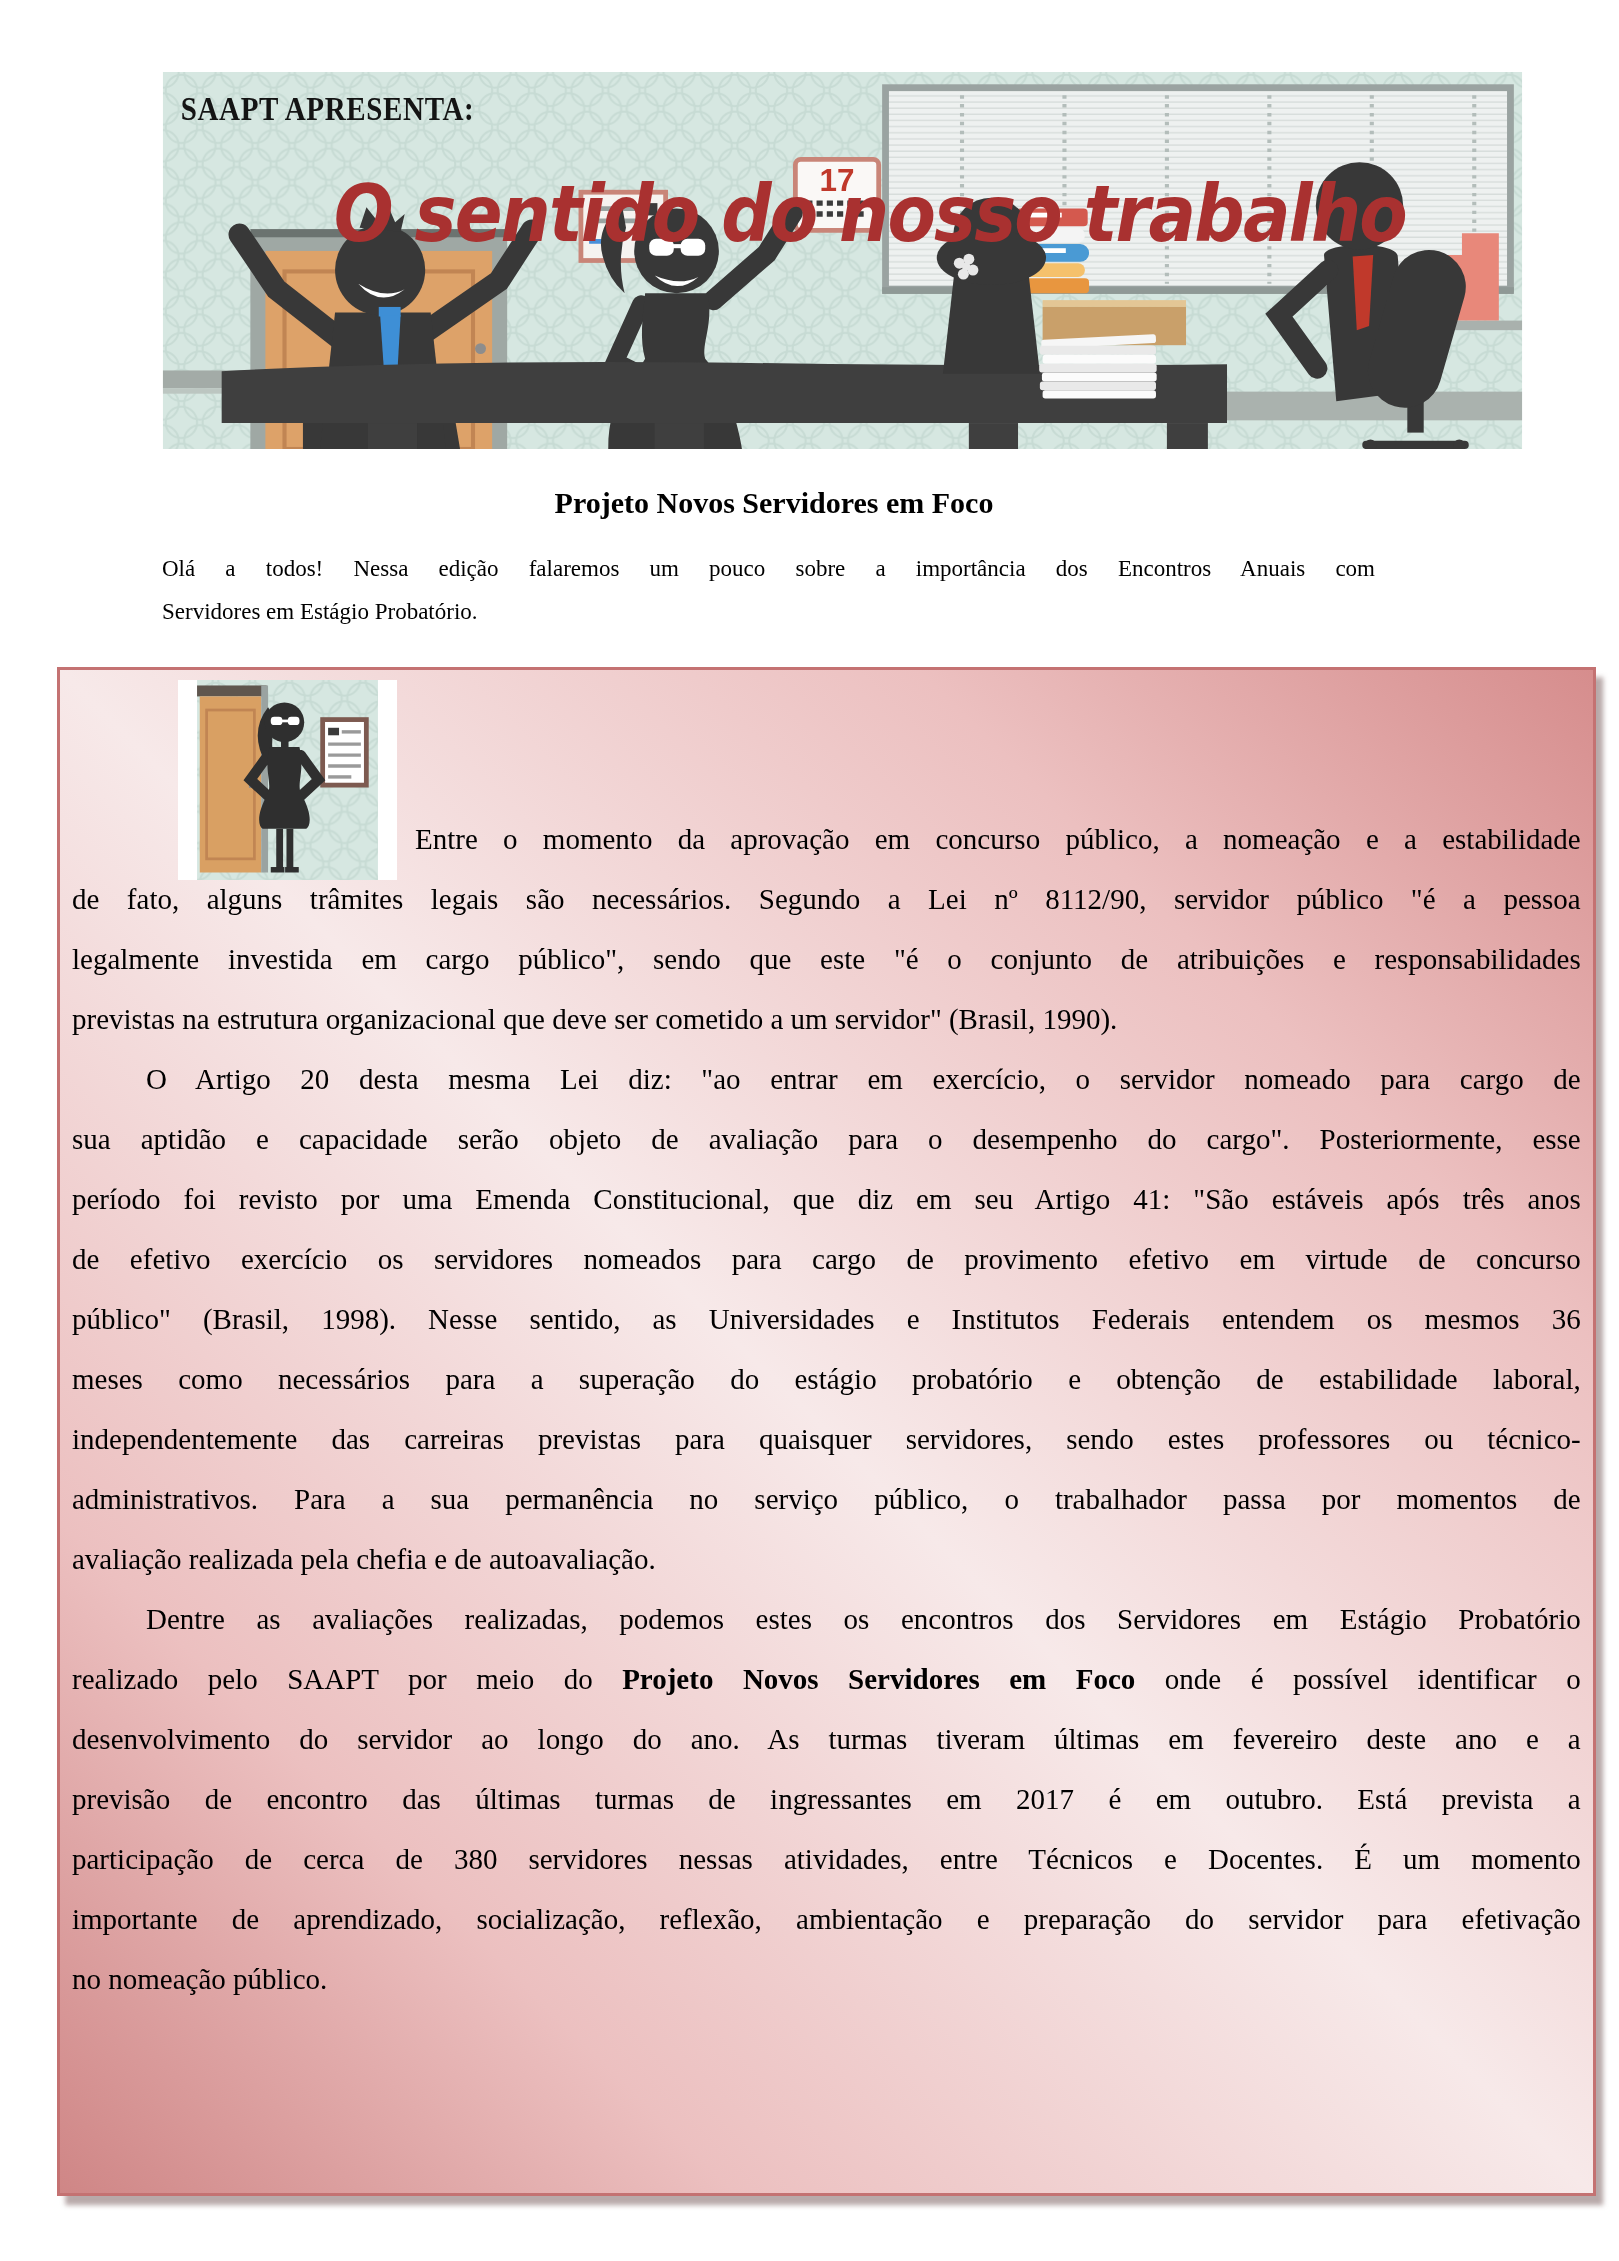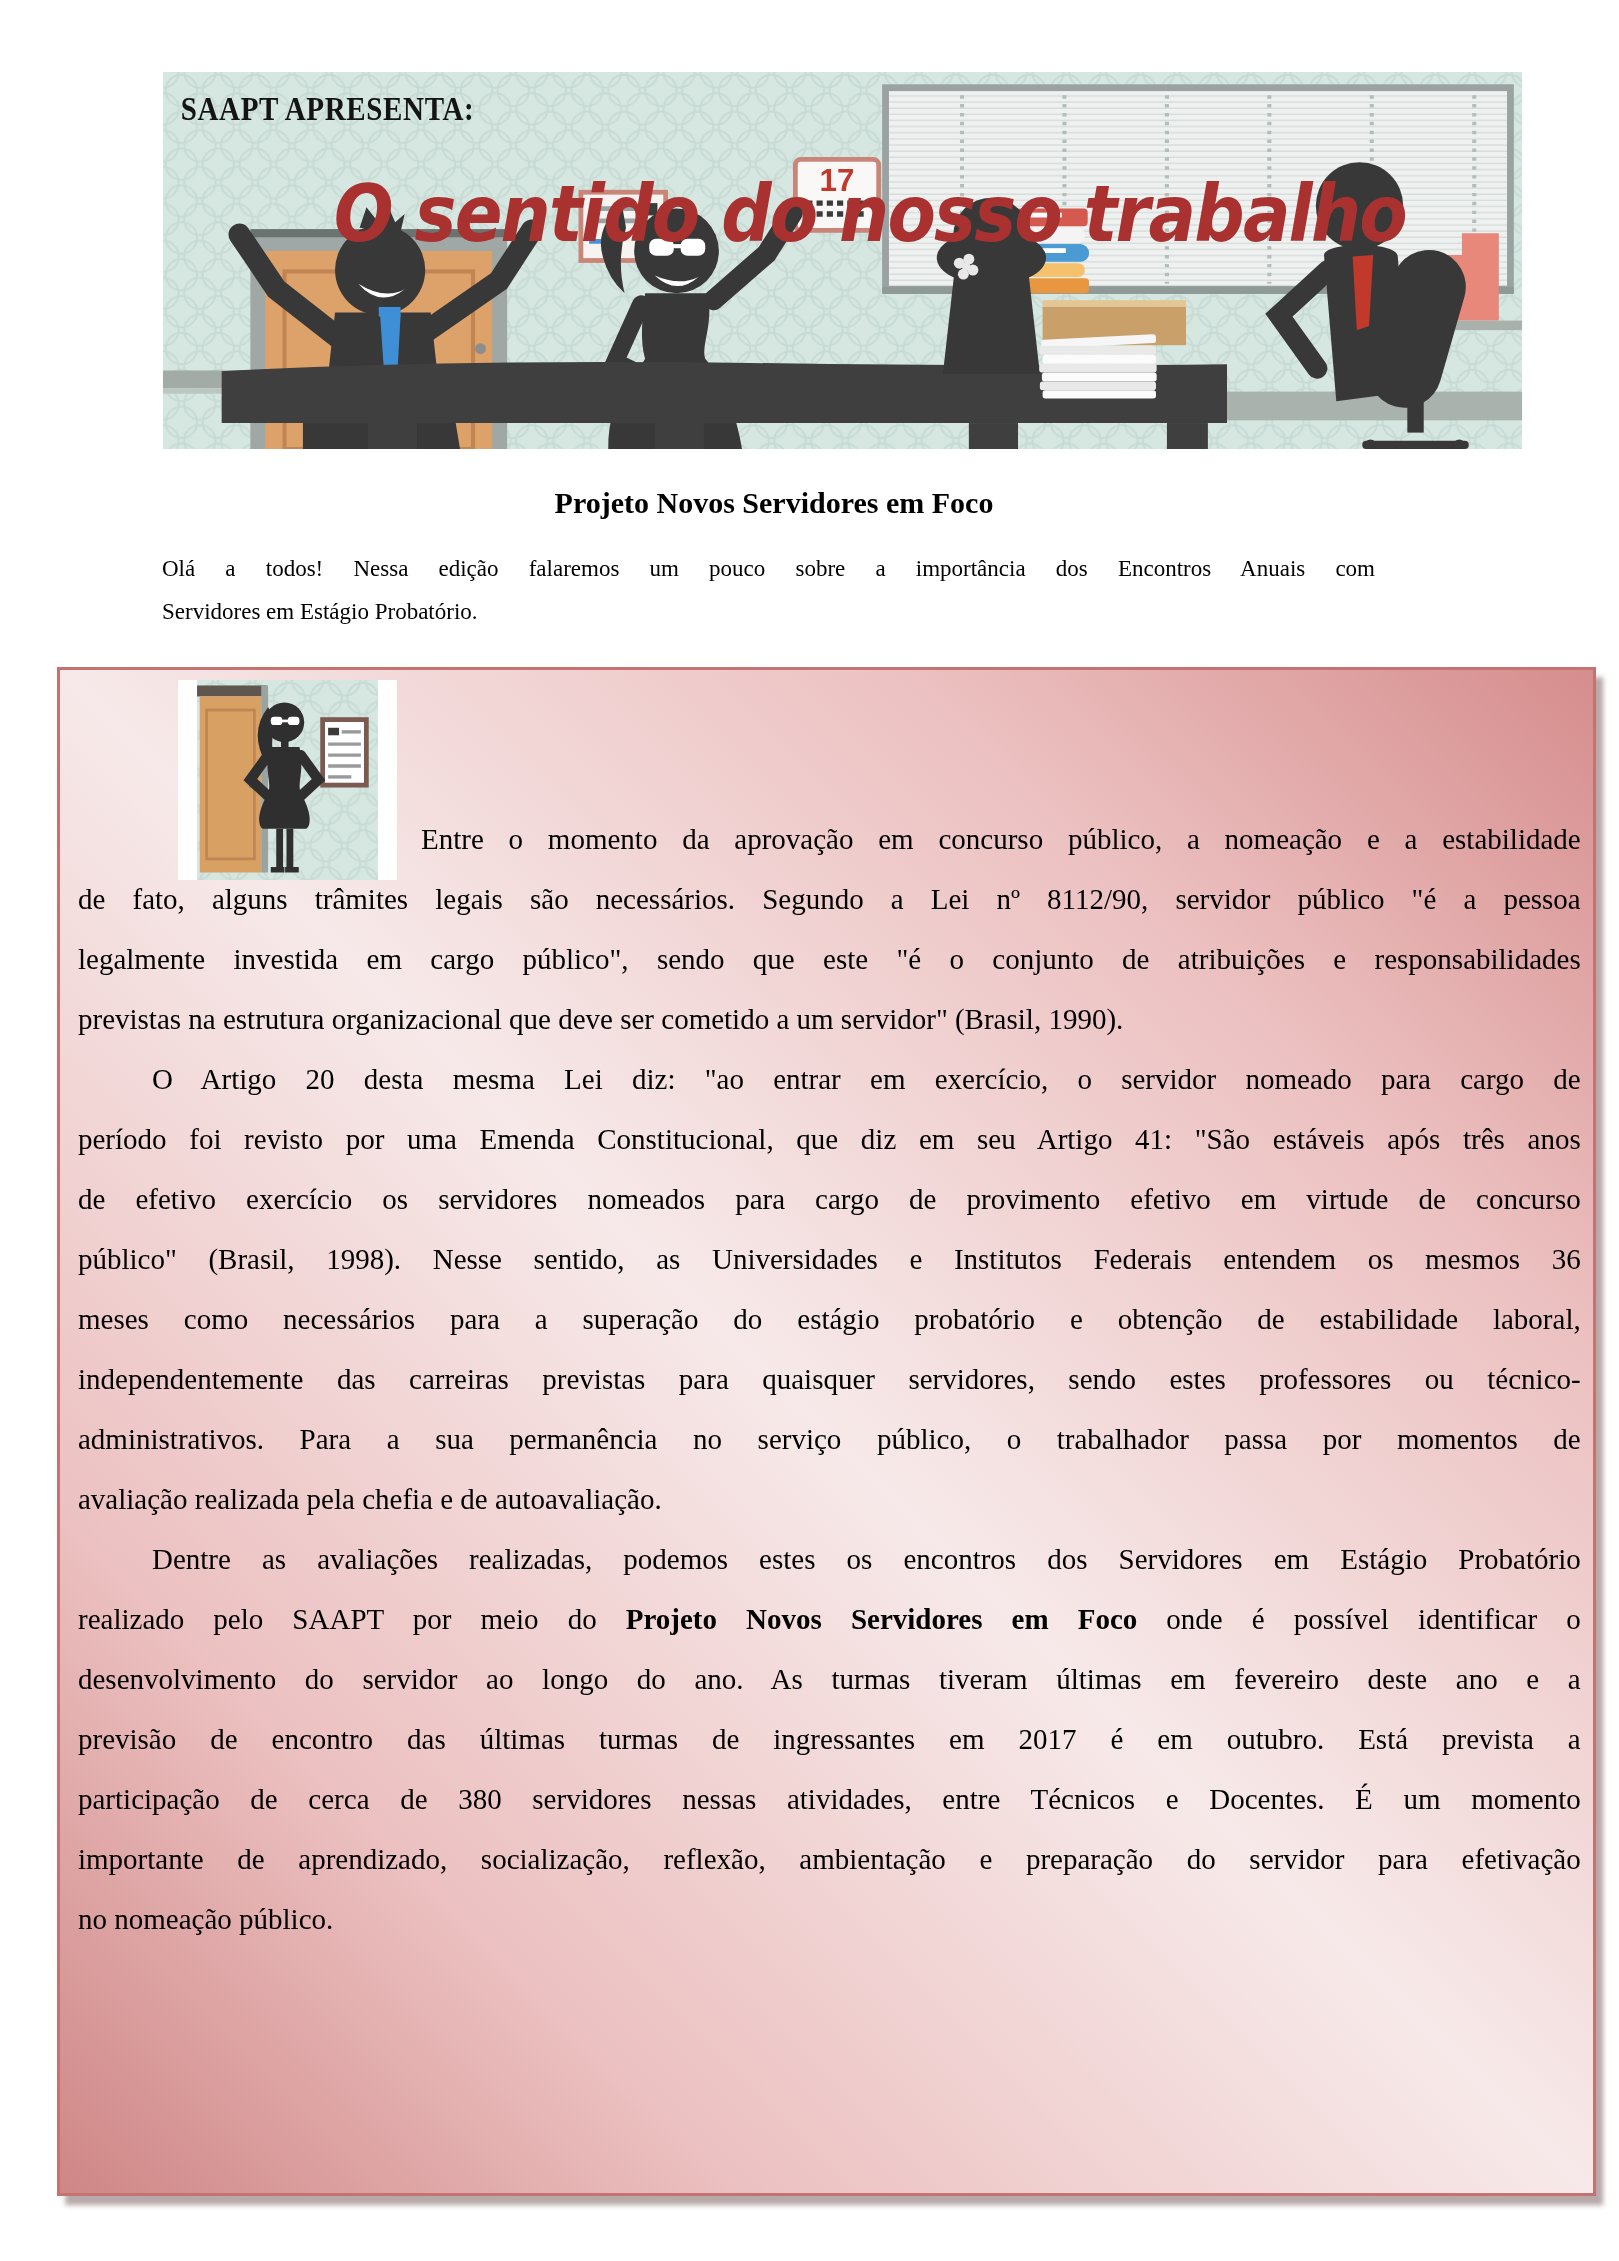--- a/index.html
+++ b/index.html
@@ -28,21 +28,21 @@
       #d68d8d 0%, #ecc0c0 22%, #f7e9e9 50%, #ecc0c0 78%, #cf8686 100%);
     box-shadow:8.2px 9.6px 4.8px rgba(125,98,98,0.55);
   }
   .inset{
     position:absolute;left:118px;top:9.6px;width:219px;height:200px;
     background:#ffffff;display:flex;justify-content:center;align-items:stretch;
   }
   .inset svg{display:block;height:200px;width:181px;}
 
   .box-text{
-    position:absolute;left:18px;right:12.3px;top:139px;
+    position:absolute;left:12px;right:12.3px;top:139px;
     font-size:29px;line-height:60px;color:#000;
   }
   .box-text div{height:60px;overflow:hidden;white-space:nowrap;}
   .jline{text-align:justify;text-align-last:justify;}
   .lline{text-align:left;text-align-last:left;}
   .indent{padding-left:74px;}
   .p1-first{padding-left:343px;}
   .b{font-weight:bold;}
 </style>
 </head>
@@ -242,20 +242,21 @@
   </div>
 
   <div class="box-text">
 
     <div class="jline p1-first">Entre o momento da aprovação em concurso público, a nomeação e a estabilidade</div>
     <div class="jline">de fato, alguns trâmites legais são necessários. Segundo a Lei nº 8112/90, servidor público "é a pessoa</div>
     <div class="jline">legalmente investida em cargo público", sendo que este "é o conjunto de atribuições e responsabilidades</div>
     <div class="lline">previstas na estrutura organizacional que deve ser cometido a um servidor" (Brasil, 1990).</div>
 
     <div class="jline indent">O Artigo 20 desta mesma Lei diz: "ao entrar em exercício, o servidor nomeado para cargo de</div>
+    <div class="jline">sua aptidão e capacidade serão objeto de avaliação para o desempenho do cargo". Posteriormente, esse</div>
     <div class="jline">período foi revisto por uma Emenda Constitucional, que diz em seu Artigo 41: "São estáveis após três anos</div>
     <div class="jline">de efetivo exercício os servidores nomeados para cargo de provimento efetivo em virtude de concurso</div>
     <div class="jline">público" (Brasil, 1998). Nesse sentido, as Universidades e Institutos Federais entendem os mesmos 36</div>
     <div class="jline">meses como necessários para a superação do estágio probatório e obtenção de estabilidade laboral,</div>
     <div class="jline">independentemente das carreiras previstas para quaisquer servidores, sendo estes professores ou técnico-</div>
     <div class="jline">administrativos. Para a sua permanência no serviço público, o trabalhador passa por momentos de</div>
     <div class="lline">avaliação realizada pela chefia e de autoavaliação.</div>
 
     <div class="jline indent">Dentre as avaliações realizadas, podemos estes os encontros dos Servidores em Estágio Probatório</div>
     <div class="jline"><span>realizado pelo SAAPT por meio do </span><span class="b">Projeto Novos Servidores em Foco</span><span> onde é possível identificar o</span></div>

